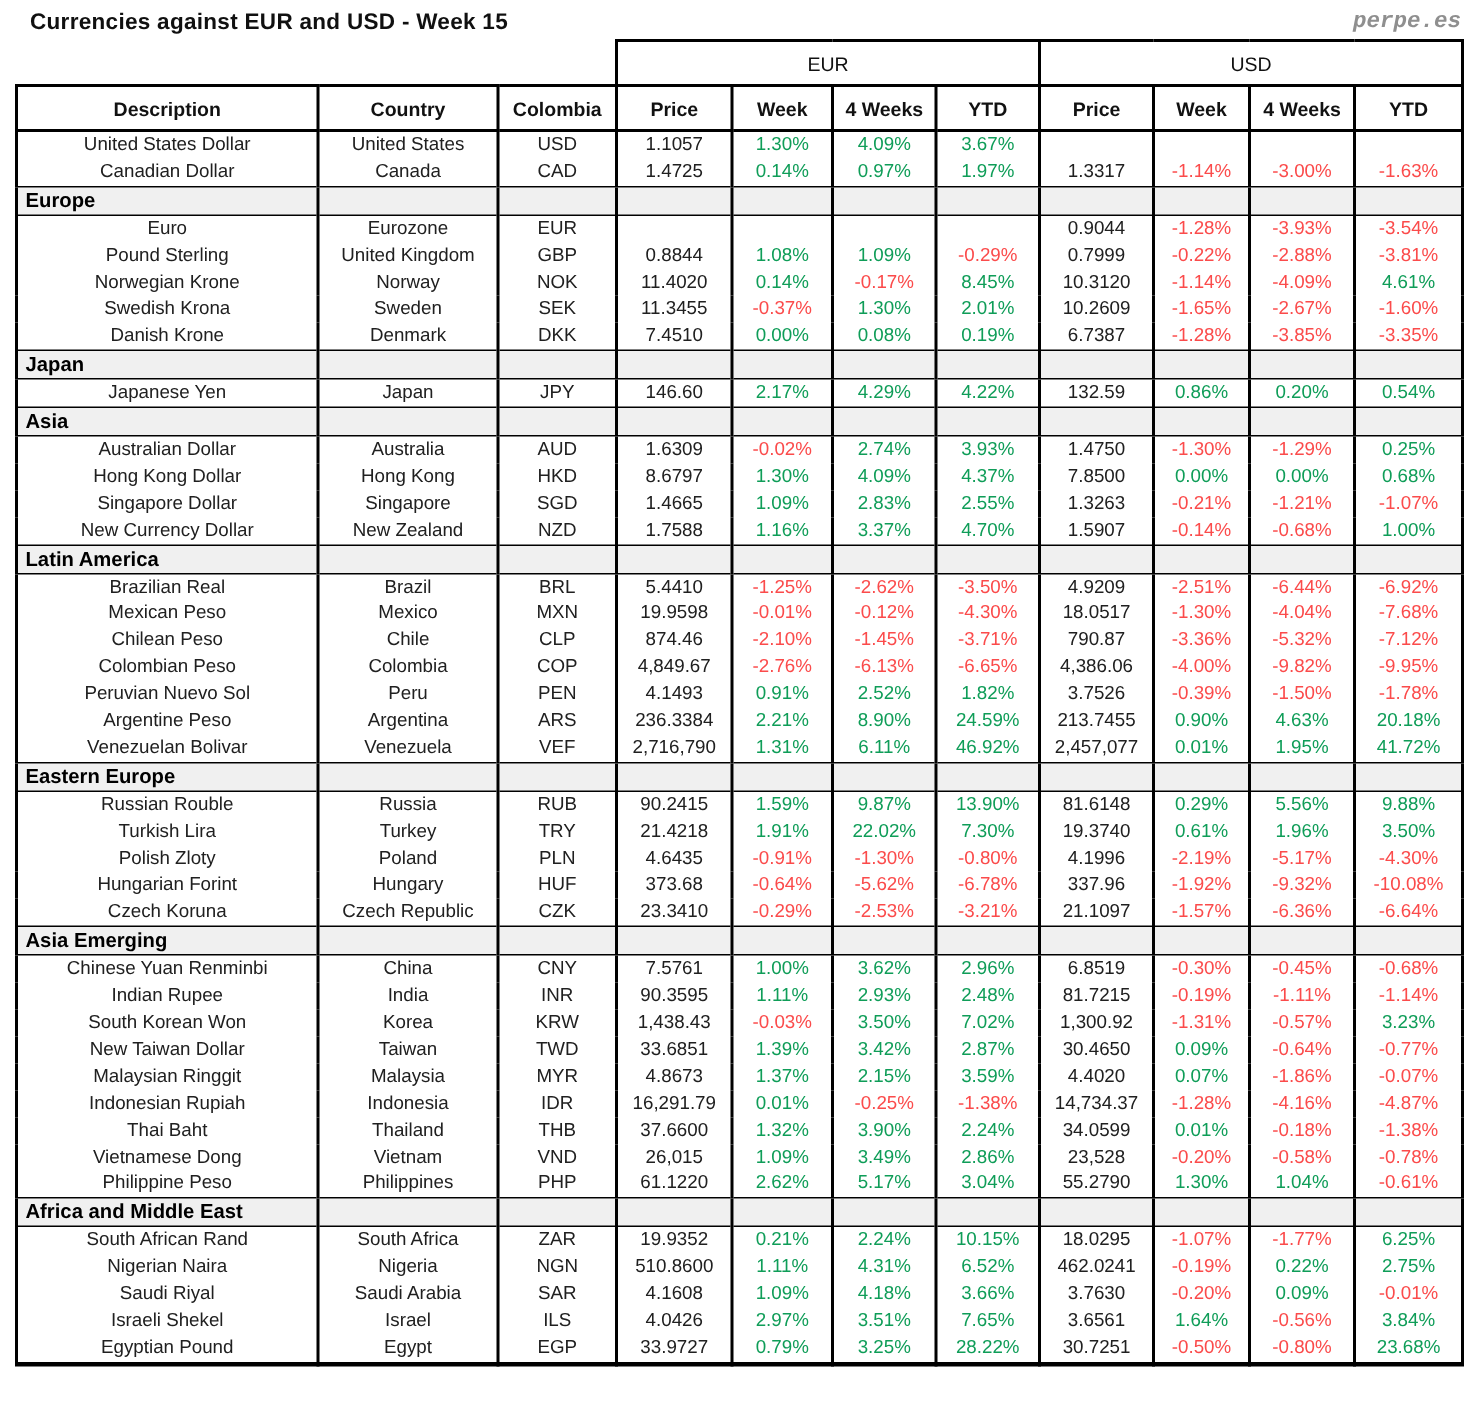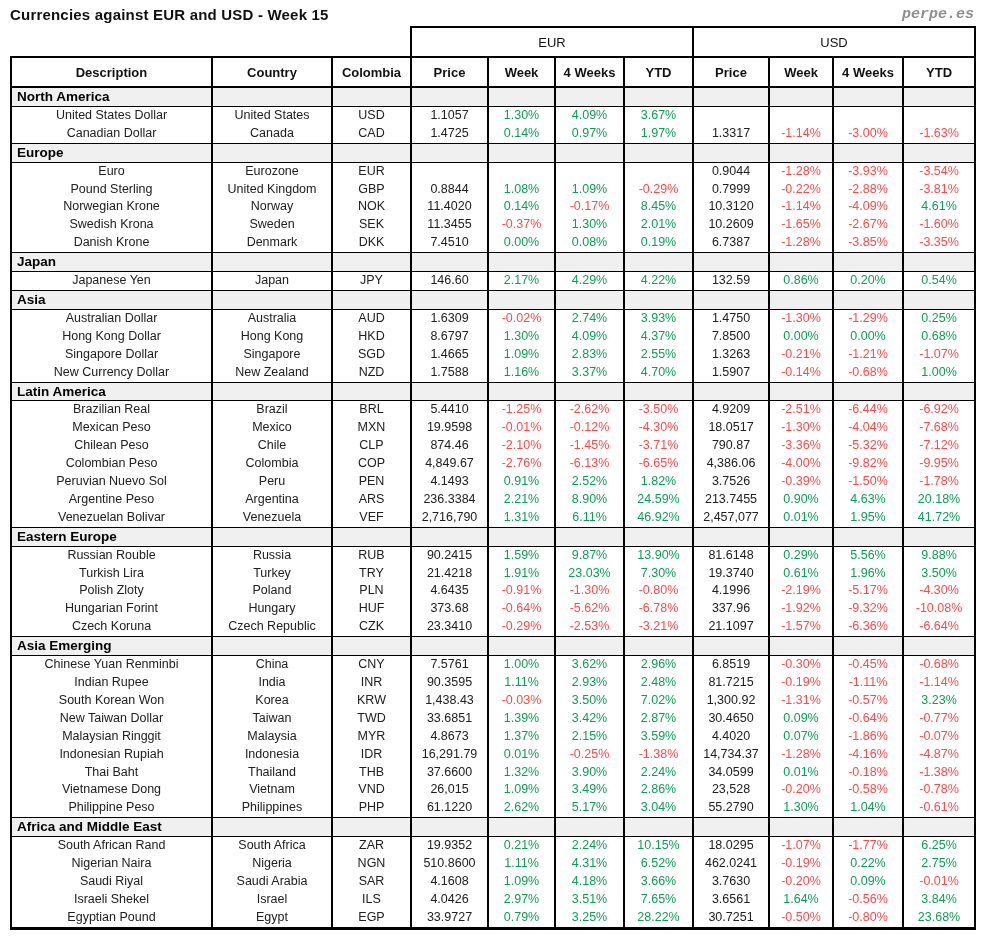--- a/index.html
+++ b/index.html
@@ -5,21 +5,21 @@
   :root { --pos:#0f9d58; --neg:#fb4b4b; --section-bg:#f0f0f0; --border:#000000; }
   * { box-sizing: border-box; }
   html,body { margin:0; padding:0; }
   body {
     width:984px; height:940px; background:#ffffff;
     font-family:"Liberation Sans", sans-serif;
     overflow:hidden;
   }
   .header-bar {
     display:flex; justify-content:space-between; align-items:flex-end;
-    padding:5px 10px 3px 10px; height:26px;text-align:center;
+    padding:5px 10px 3px 20px; height:26px;text-align:center;
   }
   .title { font-size:15px; font-weight:bold; color:#101010; margin:0; letter-spacing:.2px; }
   .logo {
     font-family:Liberation Mono, monospace; font-style:italic; font-weight:bold;
     font-size:15px; color:#8f8f8f;
   }
   table.fx {
     border-collapse:collapse; table-layout:fixed;
     margin-left:10px; width:964px;
     border-bottom:3px solid var(--border);
@@ -79,33 +79,20 @@
         <th>Week</th>
         <th>4 Weeks</th>
         <th>YTD</th>
         <th>Price</th>
         <th>Week</th>
         <th>4 Weeks</th>
         <th>YTD</th>
       </tr>
   </thead>
   <tbody id="table-body">
-      <tr class="section-row">
-        <td class="section-name">North America</td>
-        <td></td>
-        <td></td>
-        <td></td>
-        <td></td>
-        <td></td>
-        <td></td>
-        <td></td>
-        <td></td>
-        <td></td>
-        <td></td>
-      </tr>
       <tr class="data-row">
         <td>United States Dollar</td>
         <td>United States</td>
         <td>USD</td>
         <td class="price">1.1057</td>
         <td class="pos">1.30%</td>
         <td class="pos">4.09%</td>
         <td class="pos">3.67%</td>
         <td class="price"></td>
         <td></td>
@@ -423,21 +410,21 @@
         <td class="pos">0.29%</td>
         <td class="pos">5.56%</td>
         <td class="pos">9.88%</td>
       </tr>
       <tr class="data-row">
         <td>Turkish Lira</td>
         <td>Turkey</td>
         <td>TRY</td>
         <td class="price">21.4218</td>
         <td class="pos">1.91%</td>
-        <td class="pos">23.03%</td>
+        <td class="pos">22.02%</td>
         <td class="pos">7.30%</td>
         <td class="price">19.3740</td>
         <td class="pos">0.61%</td>
         <td class="pos">1.96%</td>
         <td class="pos">3.50%</td>
       </tr>
       <tr class="data-row">
         <td>Polish Zloty</td>
         <td>Poland</td>
         <td>PLN</td>

